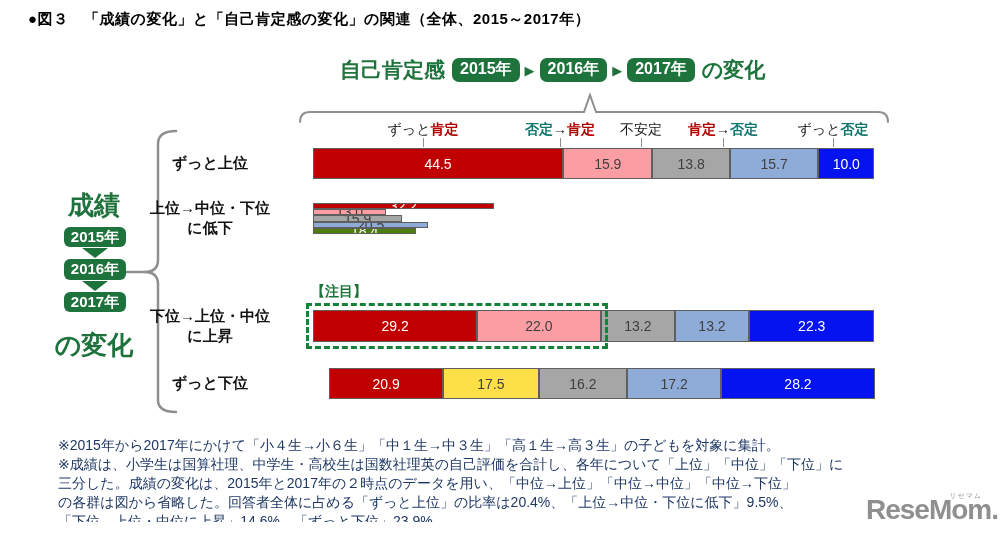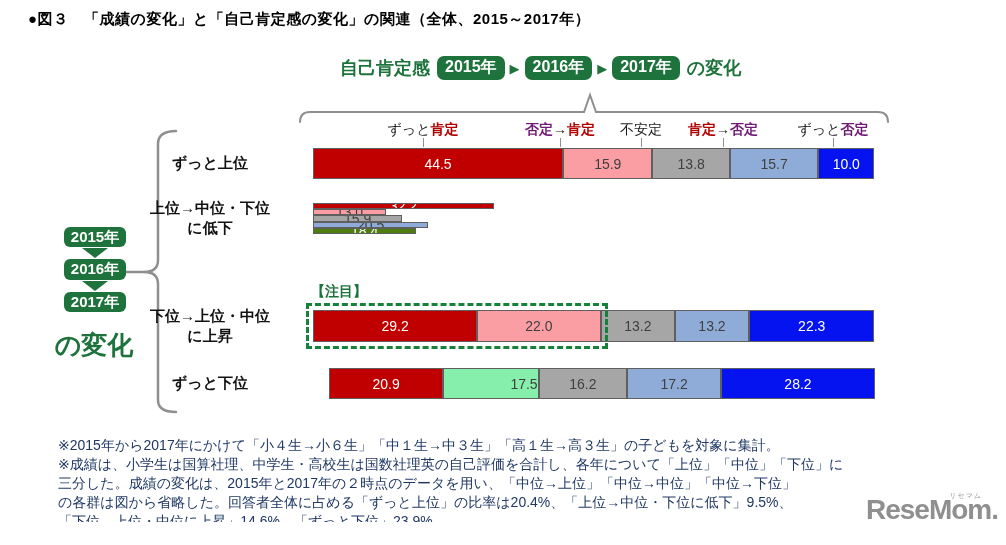--- a/index.html
+++ b/index.html
@@ -4,30 +4,30 @@
 <style>
   * { margin:0; padding:0; box-sizing:border-box; }
   html,body { background:#fff; }
   body { font-family:"Liberation Sans","DejaVu Sans",sans-serif; }
   #canvas { position:relative; width:1006px; height:522px; background:#fff; overflow:hidden; }
 
   .title { position:absolute; left:28px; top:10px; font-size:15px; font-weight:bold; color:#000; letter-spacing:.5px; }
 
   
   .header { position:absolute; left:340px; top:56px; display:flex; align-items:center; gap:7px; }
-  .hdr-big { font-size:18px; font-weight:bold; color:#1E733C; }
+  .hdr-big { font-size:21px; font-weight:bold; color:#1E733C; }
   .year-badge { background:#1E733C; color:#fff; font-size:16px; font-weight:bold; padding:2px 8px 3px; border-radius:7px; line-height:1.15; }
   .hdr-arrow { color:#1E733C; font-size:13px; margin:0 -2px; }
 
   svg.brace { position:absolute; overflow:visible; }
 
   
   .col-label { position:absolute; top:121px; transform:translateX(-50%); font-size:14px; white-space:nowrap; color:#1a1a1a; }
   .col-label .red { color:#B00000; font-weight:bold; }
-  .col-label .blue { color:#701a75; font-weight:bold; }
+  .col-label .blue { color:#0f766e; font-weight:bold; }
   .col-label .black { color:#1a1a1a; }
   .tick { position:absolute; top:138px; width:1px; height:9px; background:#8f8f8f; }
 
   
   .bar-row { position:absolute; left:313px; width:562px; display:flex; }
   .seg { height:100%; border:1px solid #5f5f5f; display:flex; align-items:center; justify-content:center; font-size:14px; overflow:hidden; }
   .seg:nth-child(1), .seg:nth-child(5) { color:#fff; }
   .seg:nth-child(2), .seg:nth-child(3), .seg:nth-child(4) { color:#3F3F3F; }
 
   .row-label { position:absolute; width:190px; left:115px; text-align:center; font-size:15px; font-weight:bold; color:#111; line-height:20px; }
@@ -162,36 +162,37 @@
       </div>
     <div class="seg" style="width: 22.3%; background: rgb(4, 19, 240);">
         <span>22.3</span>
       </div>
     <div class="hl-box" style="width: calc(51.2% + 14px);"></div>
   </div>
   <div class="bar-row" style="top:368px; height:31px;padding-left:16px;">
     <div class="seg" style="width: 20.9%; background: rgb(192, 0, 0);">
         <span>20.9</span>
       </div>
-    <div class="seg" style="width: 17.5%; background: #86efac; justify-content: flex-end;">
+    <div class="seg" style="width: 17.5%; background: #fde047;">
         <span>17.5</span>
       </div>
     <div class="seg" style="width: 16.2%; background: rgb(166, 166, 166);">
         <span>16.2</span>
       </div>
     <div class="seg" style="width: 17.2%; background: rgb(143, 172, 216);">
         <span>17.2</span>
       </div>
     <div class="seg" style="width: 28.2%; background: rgb(4, 19, 240);">
         <span>28.2</span>
       </div>
   </div>
 
   <div class="hl-label">【注目】</div>
 
+  <div class="grade-title">成績</div>
   <div class="grade-years">
     <span class="year-badge">2015年</span>
     <span class="down-arrow"></span>
     <span class="year-badge">2016年</span>
     <span class="down-arrow"></span>
     <span class="year-badge">2017年</span>
   </div>
   <div class="grade-suffix">の変化</div>
 
   <div class="footnote">

